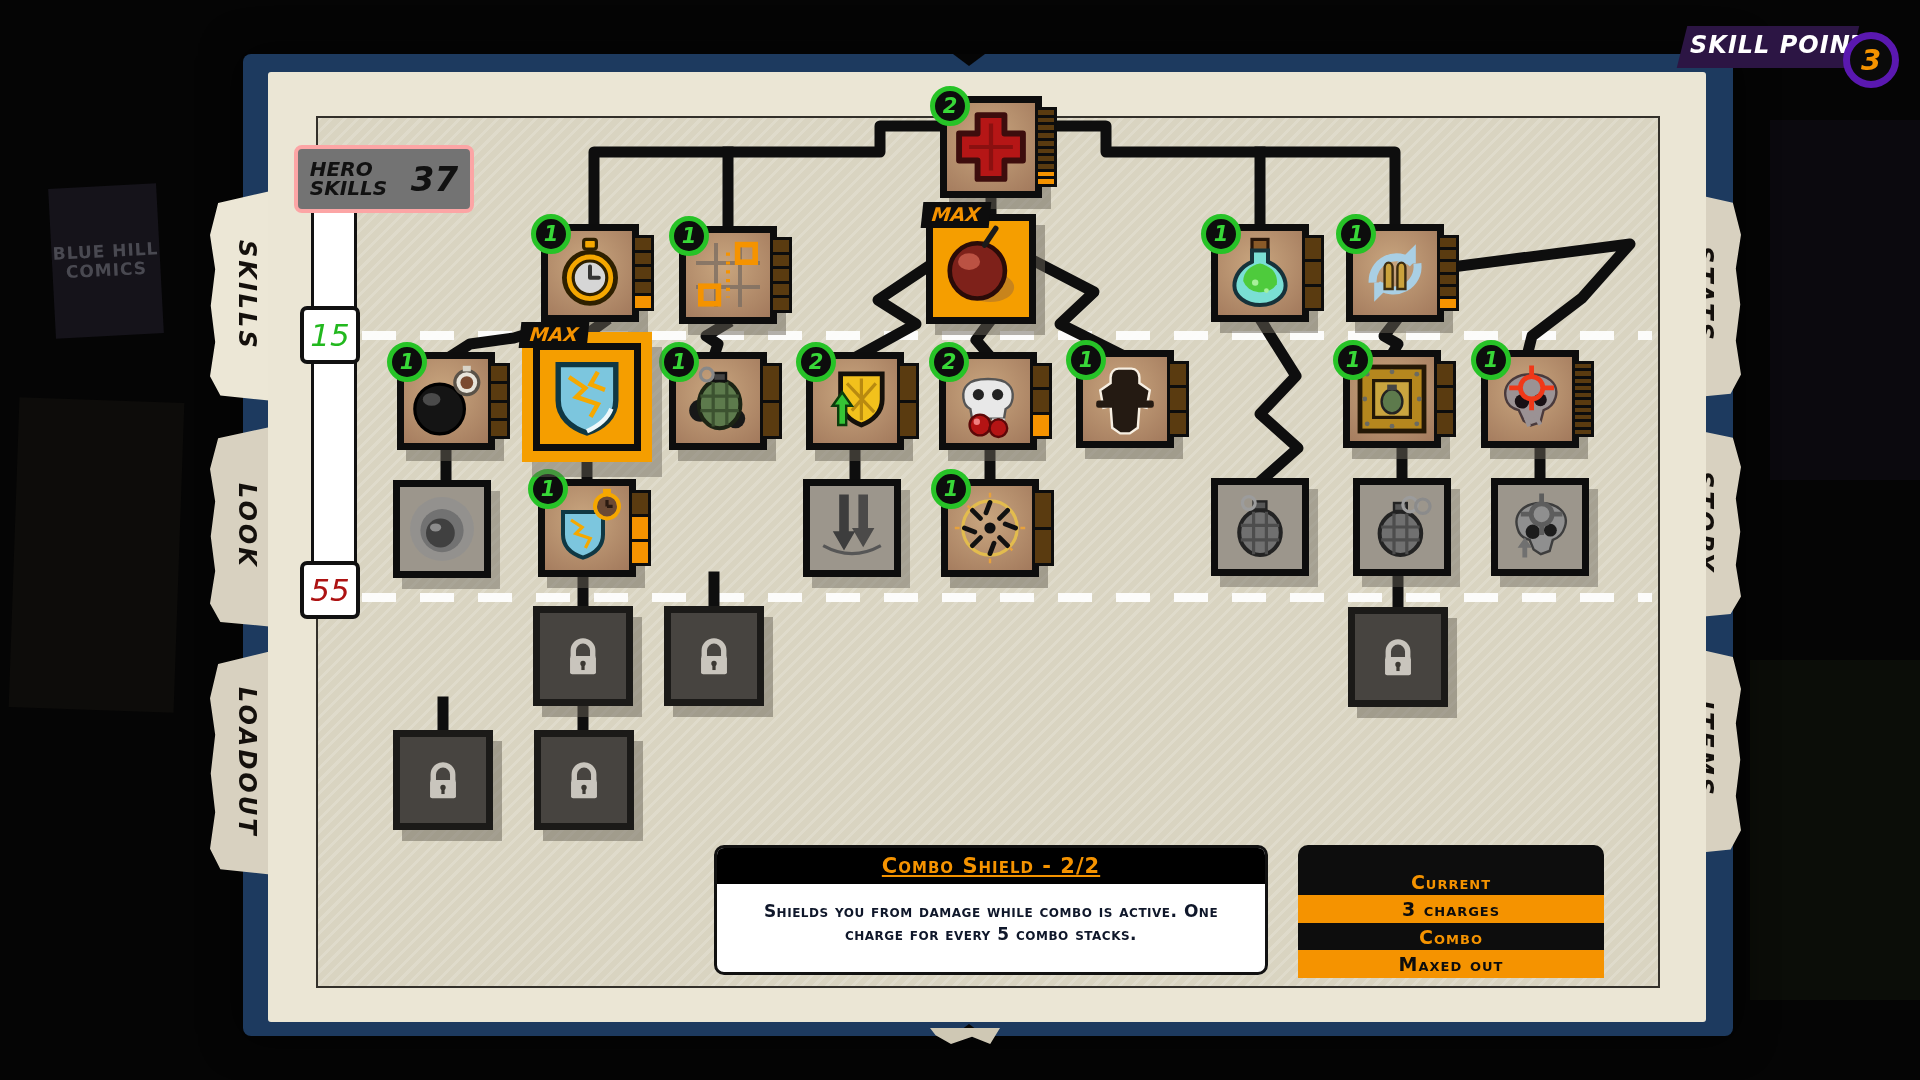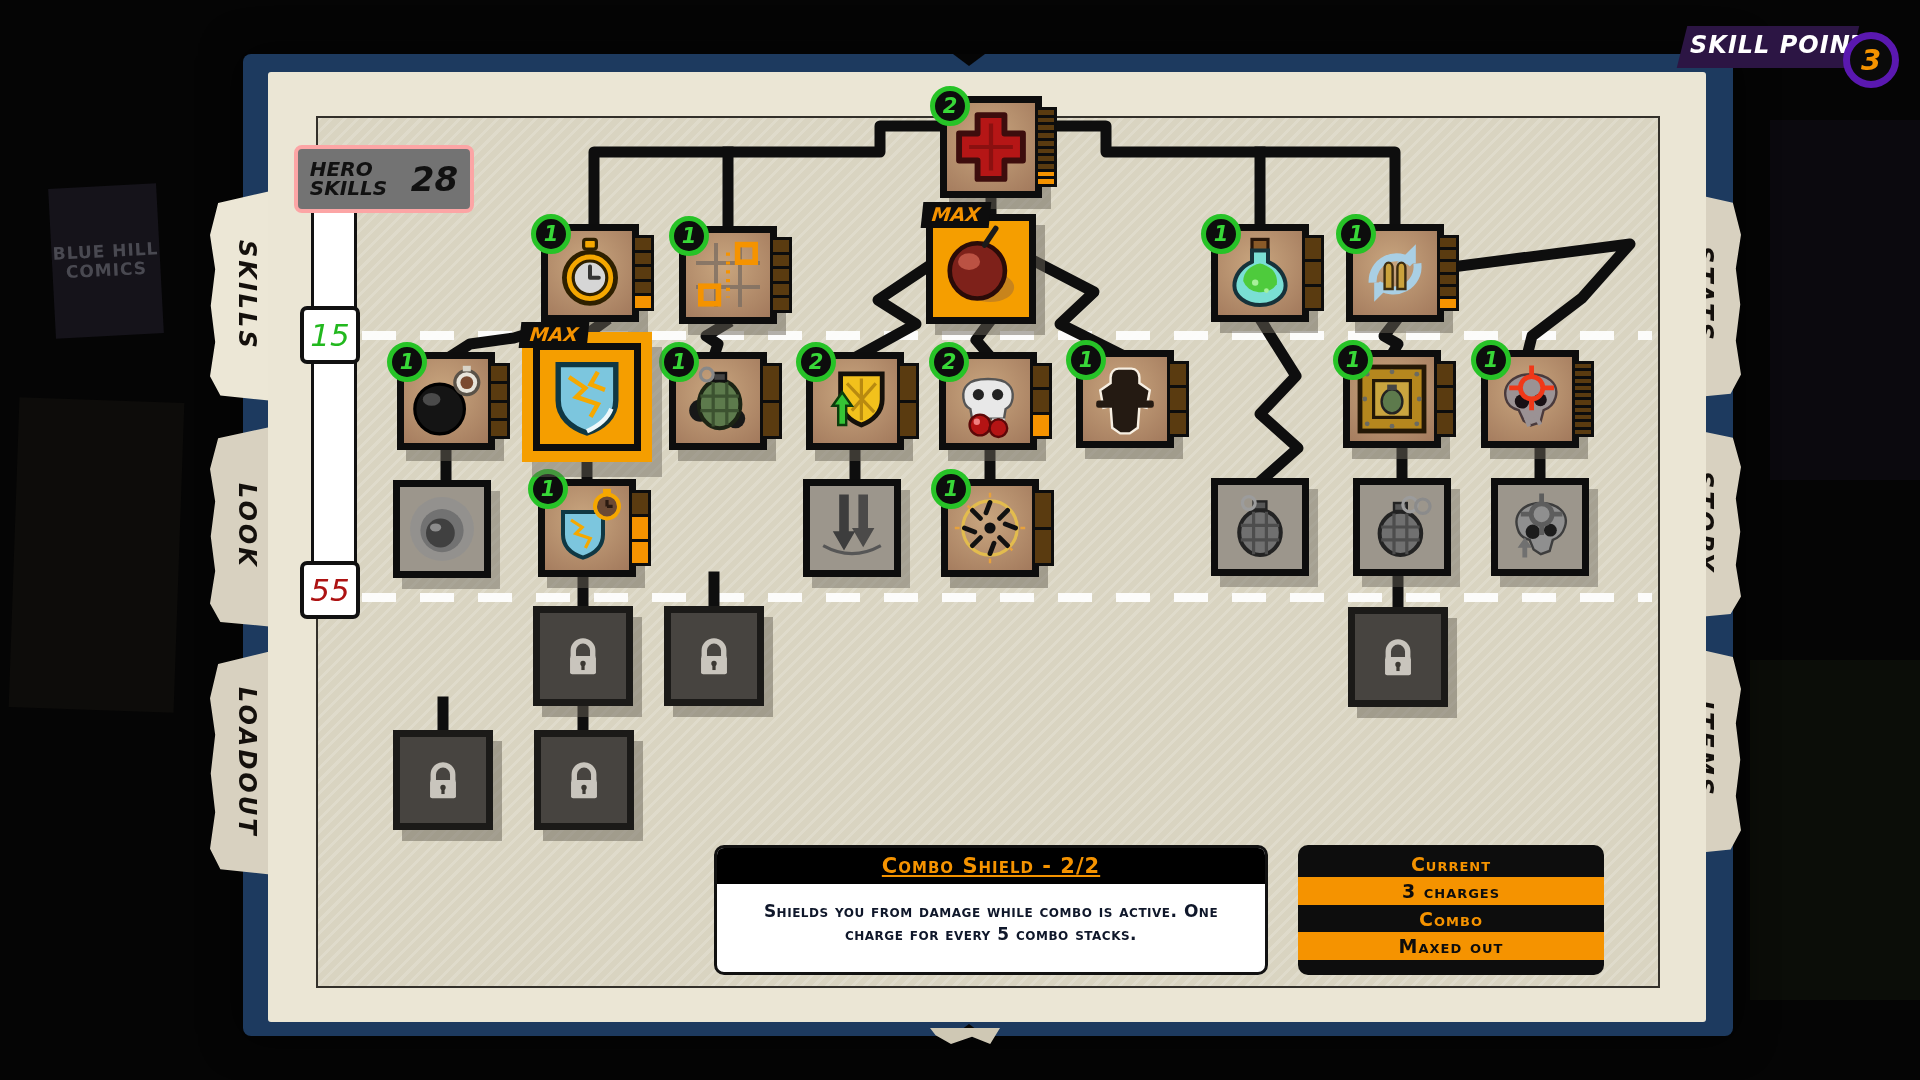--- a/index.html
+++ b/index.html
@@ -74,21 +74,21 @@
     border:7px solid #5a18b0;color:#f59300;font-weight:bold;font-style:italic;font-size:29px;line-height:42px;
     text-align:center;z-index:3;}
   
   .tooltip{position:absolute;left:714px;top:845px;width:554px;height:130px;background:#fff;border:3px solid #111;
     border-radius:10px;overflow:hidden;z-index:8;box-sizing:border-box;}
   .tooltip-header{height:36px;background:#000000;color:#f59300;font-weight:bold;font-size:21px;
     font-variant:small-caps;letter-spacing:1px;display:flex;align-items:center;justify-content:center;text-decoration:underline;}
   .tooltip-body{padding:16px 28px 0;color:#0f172a;font-weight:bold;font-size:17px;font-variant:small-caps;
     letter-spacing:.5px;text-align:center;line-height:1.35;}
   .upgrade{position:absolute;left:1298px;top:845px;width:306px;height:130px;background:#0d0d0d;border-radius:10px;
-    z-index:8;padding-top:5px;box-sizing:border-box;}
+    z-index:8;padding-top:23px;box-sizing:border-box;}
   .upg-label{height:27px;color:#f59300;font-weight:bold;font-size:19px;font-variant:small-caps;letter-spacing:1px;
     display:flex;align-items:center;justify-content:center;}
   .upg-bar{height:28px;background:#f59300;color:#0d0d0d;font-weight:bold;font-size:19px;font-variant:small-caps;
     letter-spacing:1px;display:flex;align-items:center;justify-content:center;}
   
   .connectors{position:absolute;left:0;top:0;z-index:5;}
 </style>
 </head>
 <body>
 
@@ -151,21 +151,21 @@
       <path d="M443 702 V734"></path>
     </g>
   </svg>
 
   <div class="rail"></div>
   <div class="hero-box">
     <div class="hero-label">
       <div>HERO</div>
         <div>SKILLS</div>
     </div>
-    <div class="hero-value">28</div>
+    <div class="hero-value">37</div>
   </div>
   <div class="lvl-box lvl-15">15</div>
   <div class="lvl-box lvl-35">55</div>
 
   <div>
       <div class="node normal" style="left: 940px; top: 96px; width: 102px; height: 102px;">
         <div class="icon">
           <svg viewBox="0 0 100 100">
             <path d="M34 12h32v22h22v32H66v22H34V66H12V34h22z" fill="#b51616" stroke="#3d0d0d" stroke-width="7" stroke-linejoin="round"></path>
             <path d="M50 22v56M24 50h52" stroke="#8a1010" stroke-width="5"></path>

